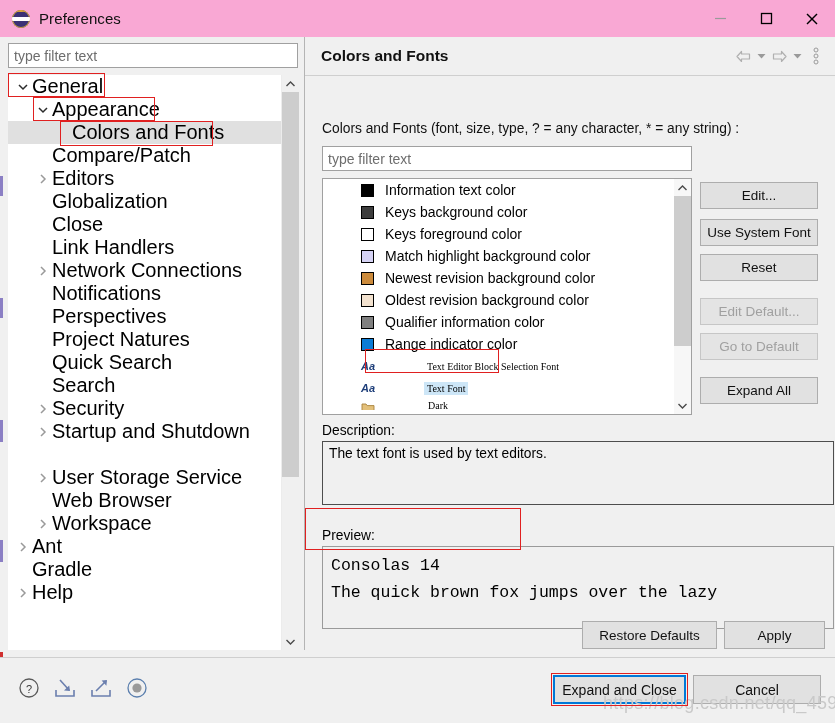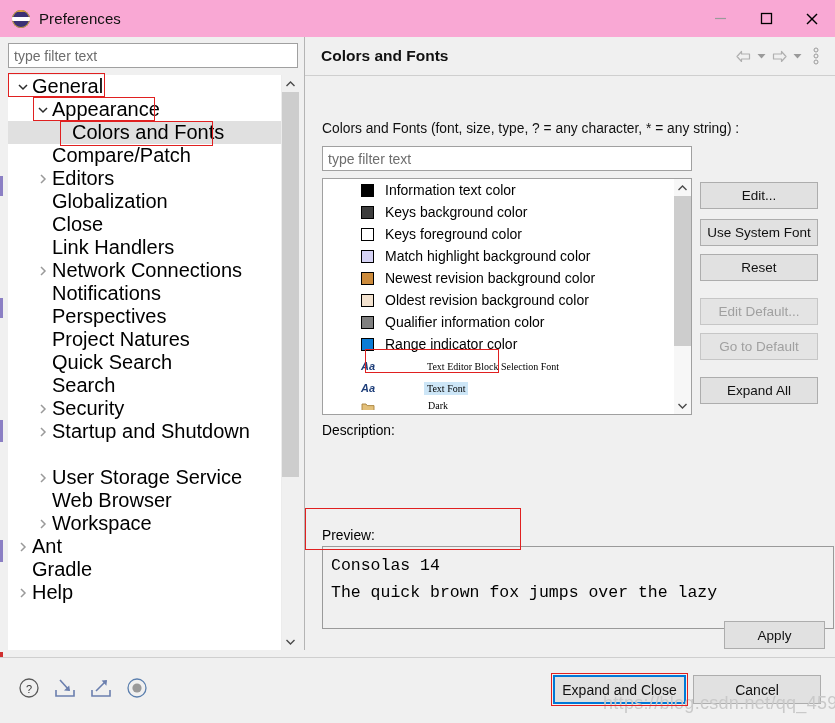--- a/index.html
+++ b/index.html
@@ -479,28 +479,32 @@
     <div id="side-buttons">
         <button class="sbtn" style="top: 145px;">Edit...</button>
         <button class="sbtn" style="top: 182px;">Use System Font</button>
         <button class="sbtn" style="top: 217px;">Reset</button>
         <button class="sbtn disabled" disabled="" style="top: 261px;">Edit Default...</button>
         <button class="sbtn disabled" disabled="" style="top: 296px;">Go to Default</button>
         <button class="sbtn" style="top: 340px;">Expand All</button>
       </div>
 
     <div id="desc-label">Description:</div>
+    <div id="desc-box">
+      <span>The text font is used by text editors.</span>
+    </div>
 
     <div id="prev-label">Preview:</div>
     <div id="prev-box">
       <div>Consolas 14</div>
       <div>The quick brown fox jumps over the lazy</div>
     </div>
   </div>
 
+  <button id="restore-btn">Restore Defaults</button>
   <button id="apply-btn">Apply</button>
 
   <div id="bottom-rule"></div>
   <div id="bottom-bar">
     <div id="bottom-icons">
       <div class="bico">
         <svg width="22" height="22" viewBox="0 0 22 22">
           <circle cx="11" cy="11" r="9" fill="none" stroke="#5a5a5a" stroke-width="1.3"></circle>
           <text x="11" y="15.5" font-size="11" text-anchor="middle" fill="#3a3a3a" font-family="Liberation Sans, sans-serif">?</text>
         </svg>

